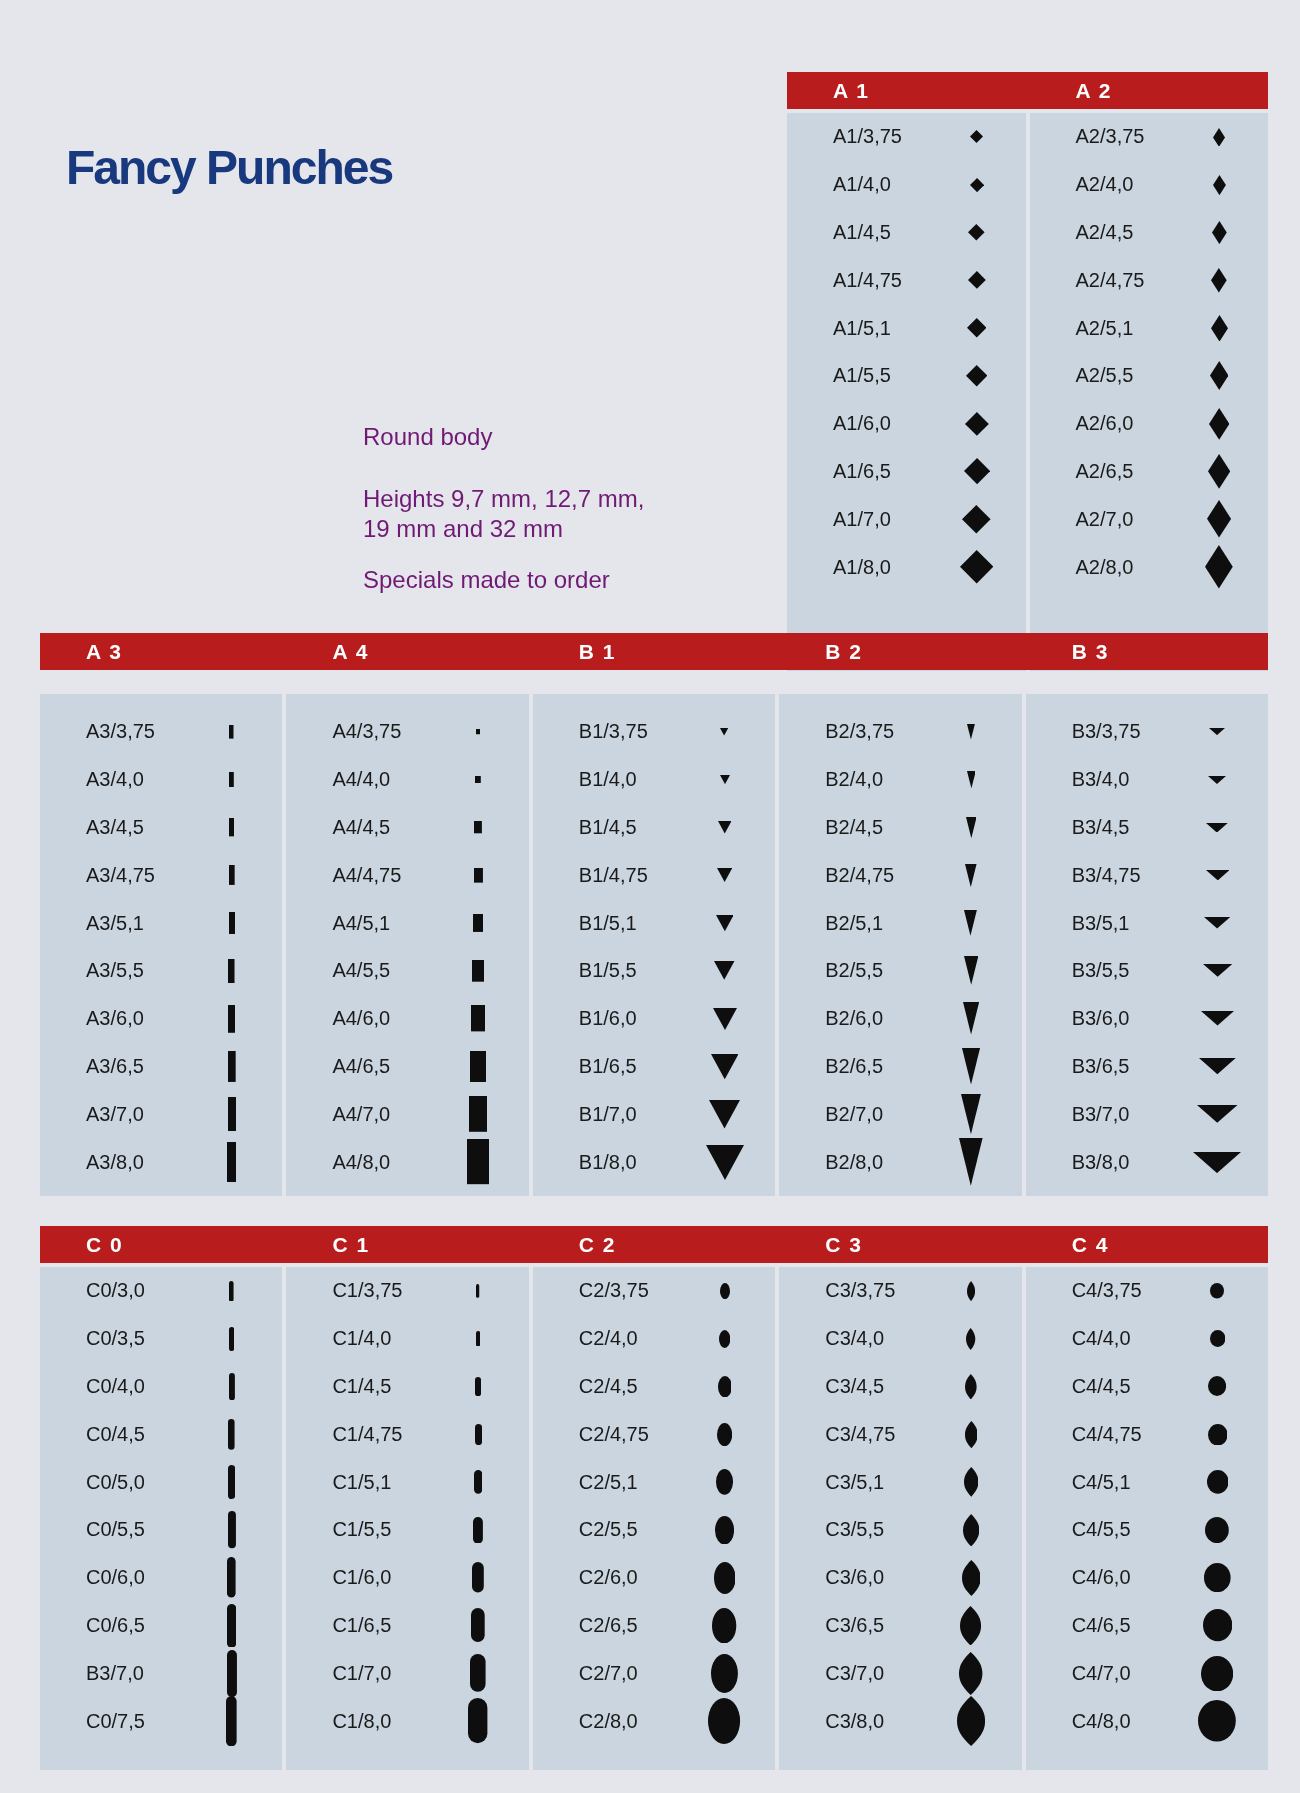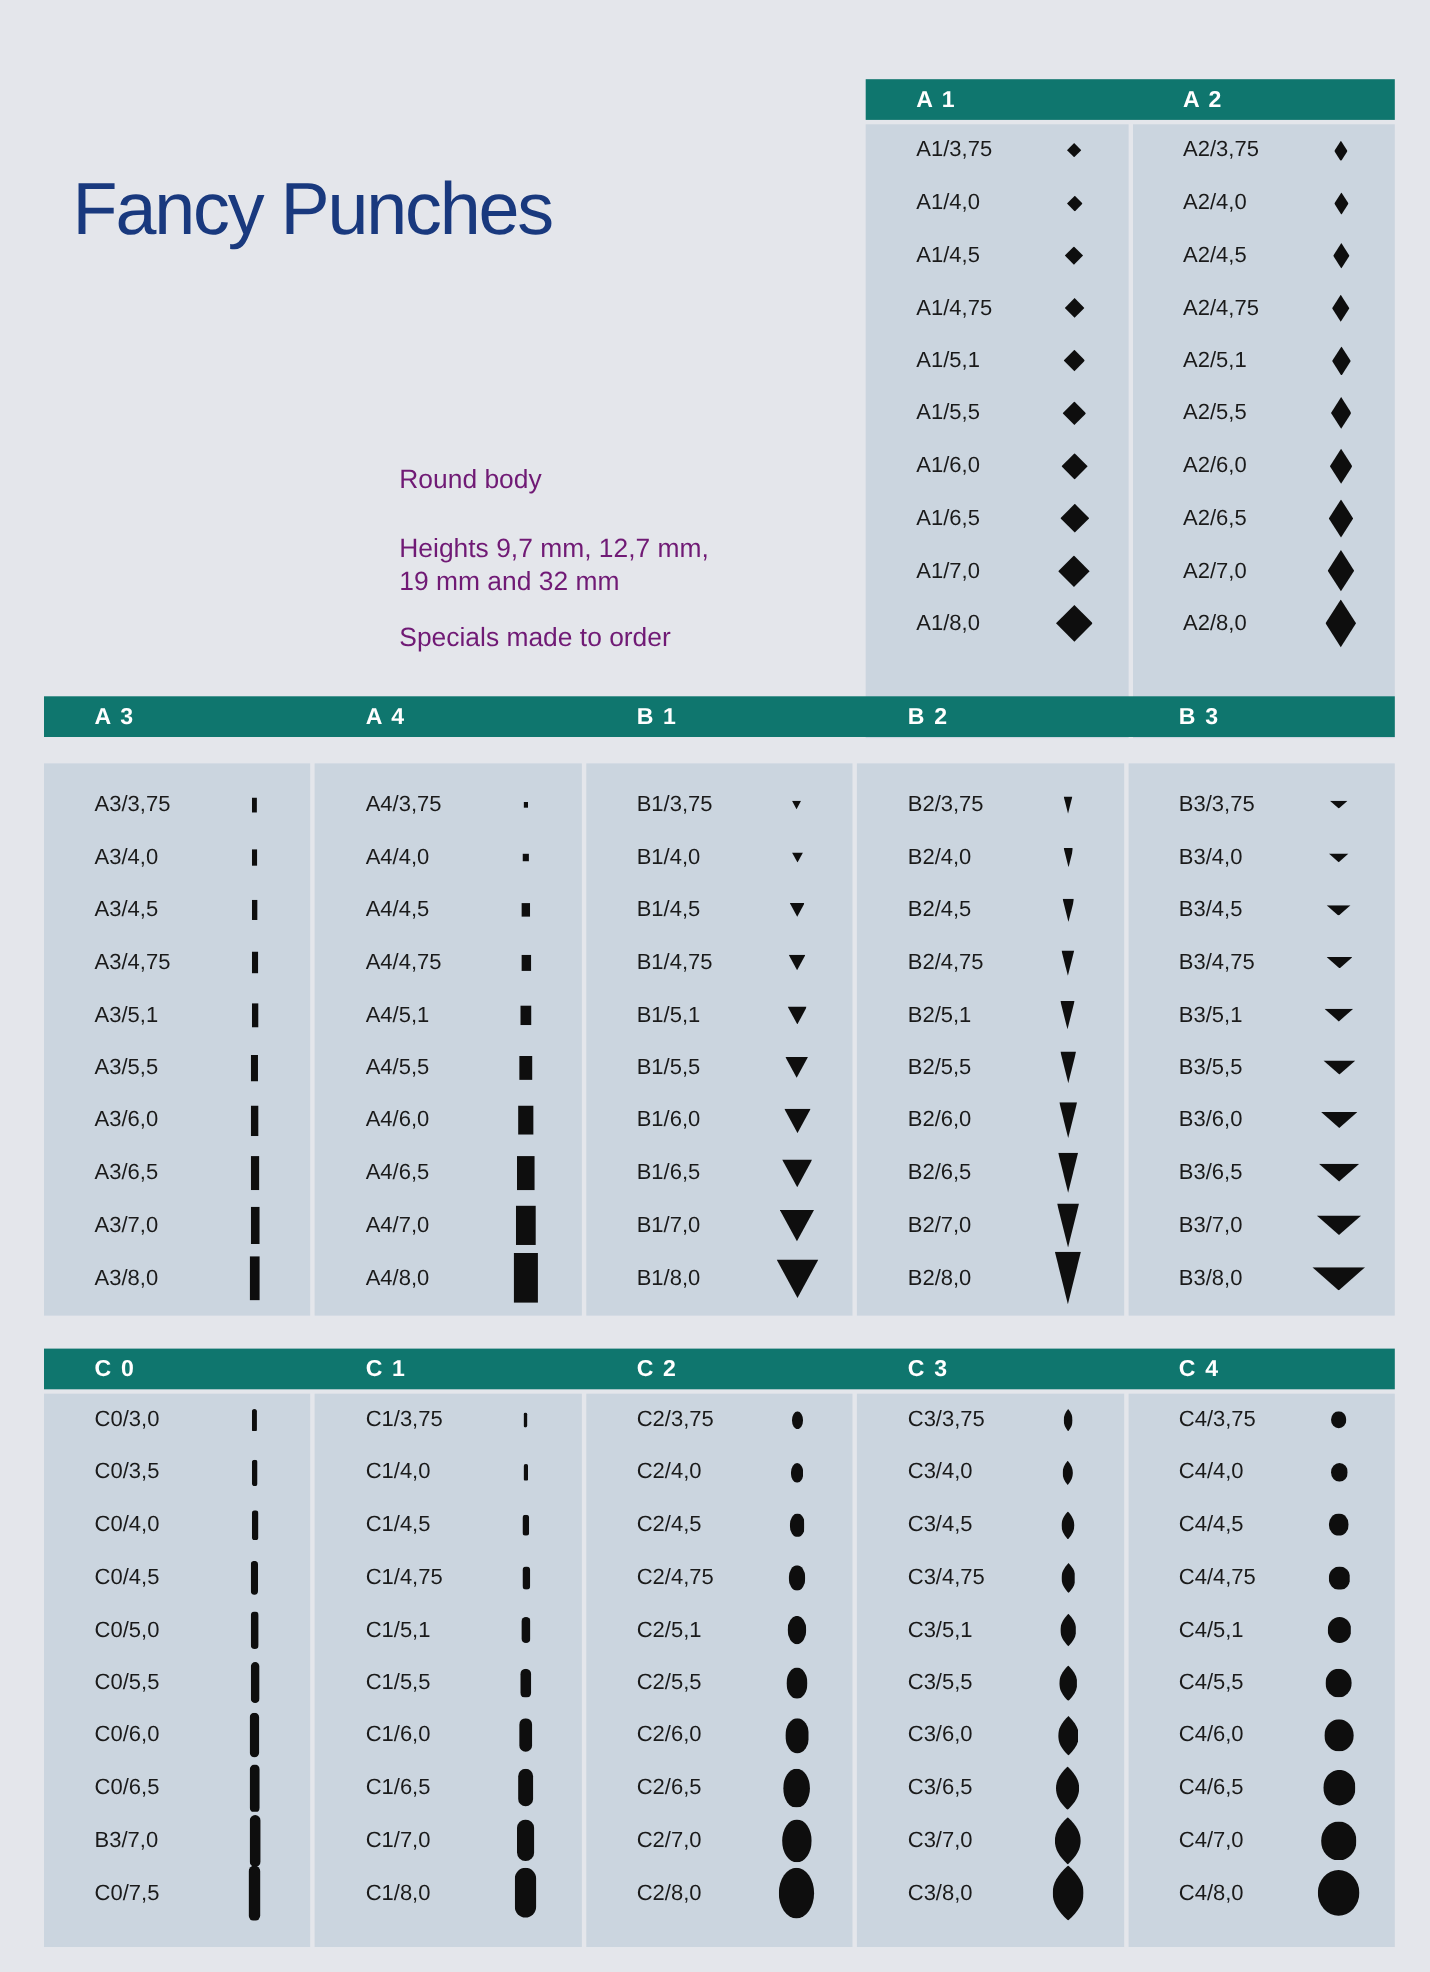--- a/index.html
+++ b/index.html
@@ -1,27 +1,27 @@
 <!DOCTYPE html>
 <html><head>
 <meta charset="utf-8">
 <style>
   html,body{margin:0;padding:0;background:#e4e6eb;}
   .page{position:relative;width:1300px;height:1793px;background:#e4e6eb;overflow:hidden;
         font-family:"Liberation Sans","DejaVu Sans",sans-serif;}
-  .title{position:absolute;left:66px;top:157px;margin:0;font-size:67px;line-height:1;
-         font-weight:normal;letter-spacing:-2px;color:#19397e;}
+  .title{position:absolute;left:66px;top:144px;margin:0;font-size:48px;line-height:1;
+         font-weight:bold;letter-spacing:-2px;color:#19397e;}
   .notes{position:absolute;left:363px;top:423px;font-size:24px;color:#701a75;}
   .note-1{margin-bottom:33px;}
   .note-2{line-height:30px;margin-bottom:22px;}
   .band{position:absolute;}
   .band-0{left:787px;top:72px;width:481px;}
   .band-1{left:40px;top:633px;width:1228px;border-radius:31px;}
   .band-2{left:40px;top:1226px;width:1228px;}
-  .band-header{height:37px;background:#0f766e;display:flex;gap:4px;margin-bottom:4px;}
+  .band-header{height:37px;background:#b91c1c;display:flex;gap:4px;margin-bottom:4px;}
   .head-cell{flex:1;display:flex;align-items:center;padding-left:46px;}
   .head-cell span{color:#ffffff;font-weight:bold;font-size:21px;letter-spacing:1.5px;}
   .band-body{display:flex;gap:4px;}
   .band-0 .band-body{height:558px;}
   .band-1 .band-body{height:522px;}
   .band-2 .band-body{height:503px;justify-content:space-between;}
   .band-1 .panel{padding-top:14px;margin-top:20px;}
   .panel{flex:1;background:#cbd5df;}
   .row{height:47.8px;display:flex;align-items:center;padding-left:46px;}
   .row-label{width:95px;font-size:20px;color:#1a1a1a;white-space:nowrap;}

